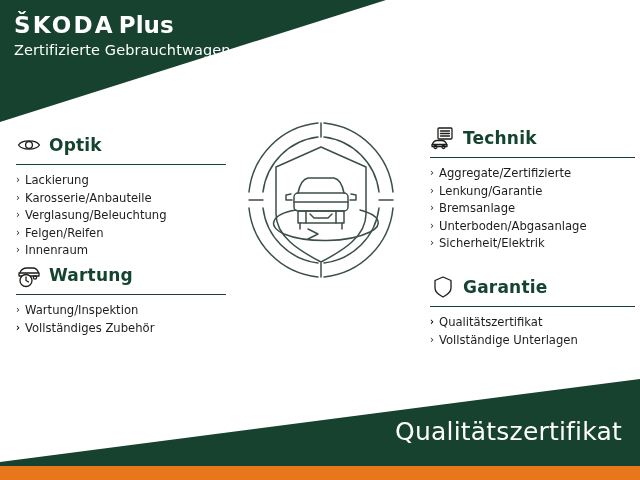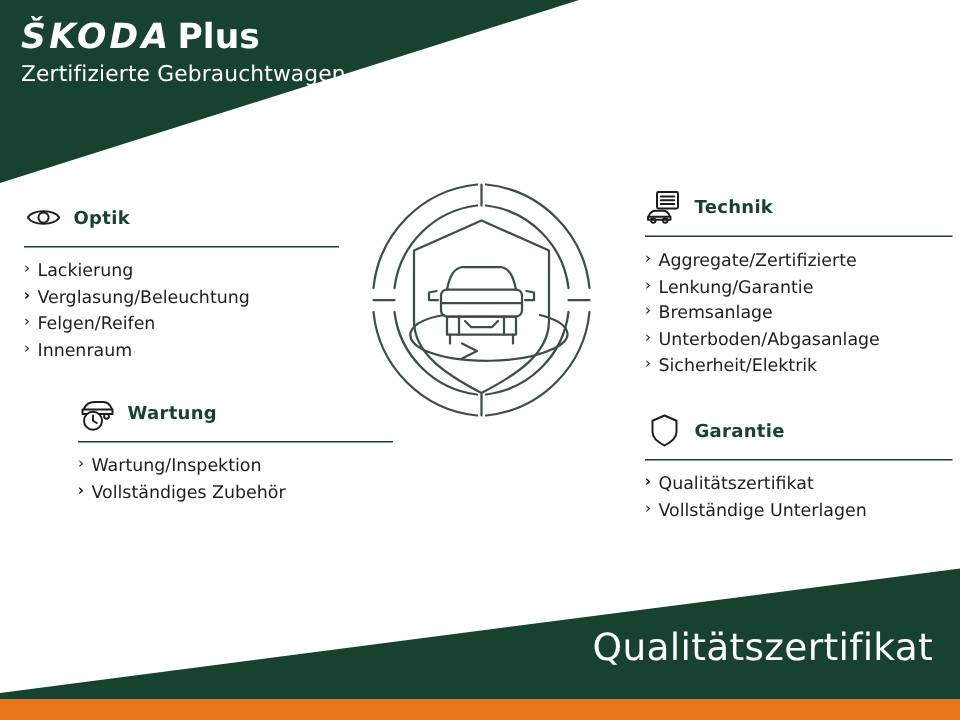--- a/index.html
+++ b/index.html
@@ -42,21 +42,20 @@
     line-height: 1;
   }
   .logo-line1 {
     font-size: 23px;
     letter-spacing: 0.3px;
     white-space: nowrap;
   }
   .logo-skoda {
     font-weight: bold;
     letter-spacing: 2.2px;
-    font-style: italic;
   }
   .logo-plus {
     font-weight: bold;
     letter-spacing: 0px;
     margin-left: 4px;
   }
   .logo-line2 {
     margin-top: 6px;
     font-size: 14.5px;
     font-weight: normal;
@@ -81,21 +80,21 @@
     height: 26px;
   }
   .sec-icon {
     width: 26px;
     height: 26px;
     margin-right: 7px;
     flex: 0 0 auto;
     display: block;
   }
   .sec-title {
-    font-size: 12px;
+    font-size: 17px;
     font-weight: bold;
     color: #14442f;
     letter-spacing: 0.2px;
     white-space: nowrap;
   }
   .sec-rule {
     border: 0;
     border-top: 1px solid #14442f;
     margin: 6px 0 7px 0;
     width: 100%;
@@ -205,28 +204,28 @@
           <g fill="none" stroke="#1d1d1b" stroke-width="1.3" stroke-linecap="round" stroke-linejoin="round">
             <path d="M 2.5 13 C 6 7.5 20 7.5 23.5 13 C 20 18.5 6 18.5 2.5 13 Z"></path>
             <circle cx="13" cy="13" r="3.4"></circle>
           </g>
         </svg>
         <span class="sec-title">Optik</span>
       </div>
       <hr class="sec-rule">
       <ul class="sec-list">
         <li><span class="chev">›</span><span>Lackierung</span></li>
-        <li><span class="chev">›</span></li>
+        <li><span class="chev">›</span><span>Karosserie/Anbauteile</span></li>
         <li><span class="chev">›</span><span>Verglasung/Beleuchtung</span></li>
         <li><span class="chev">›</span><span>Felgen/Reifen</span></li>
         <li><span class="chev">›</span><span>Innenraum</span></li>
       </ul>
     </div>
 
-    <div class="section" style="top:262px; left:0; width:210px;margin-left:36px;">
+    <div class="section" style="top:262px; left:0; width:210px;">
       <div class="sec-head">
         <svg class="sec-icon" viewBox="0 0 26 26">
           <g fill="none" stroke="#1d1d1b" stroke-width="1.3" stroke-linecap="round" stroke-linejoin="round">
             <path d="M 4 10.5 C 5.5 7 8 6 11 6 L 17 6 C 20 6 21.5 8 22.5 10.5"></path>
             <path d="M 3 11 L 23 11 L 23 14 L 3 14 Z"></path>
             <circle cx="7" cy="15.5" r="1.6"></circle>
             <circle cx="19" cy="15.5" r="1.6"></circle>
             <circle cx="10" cy="18.5" r="6" fill="#ffffff"></circle>
             <path d="M 10 15 L 10 18.5 L 12.5 20"></path>
           </g>

